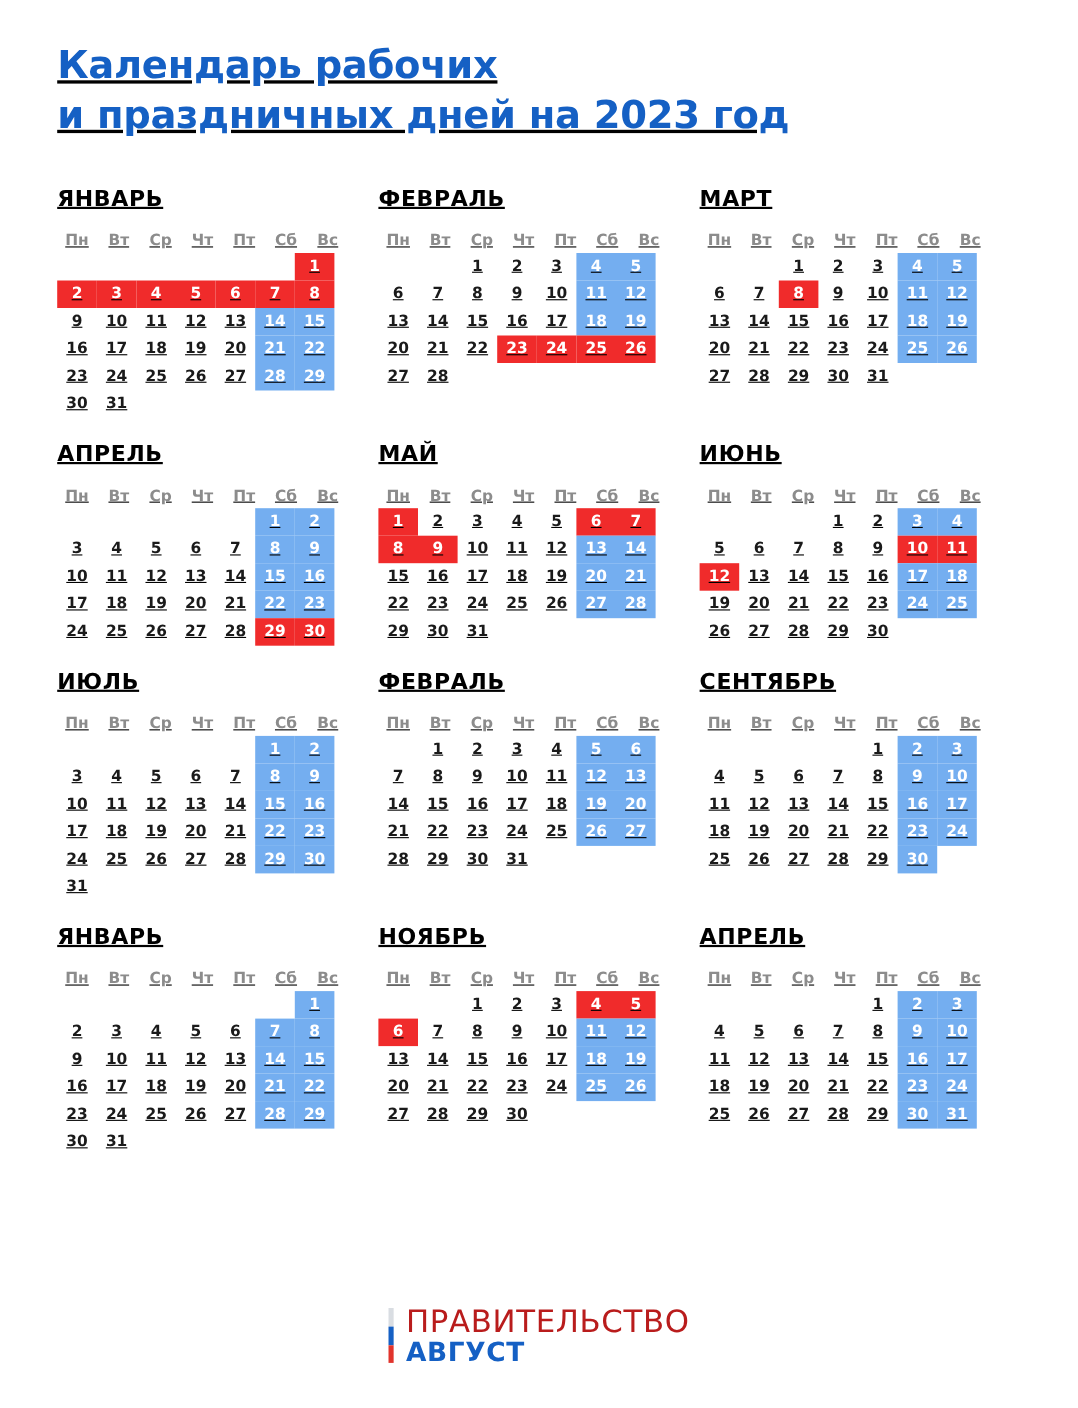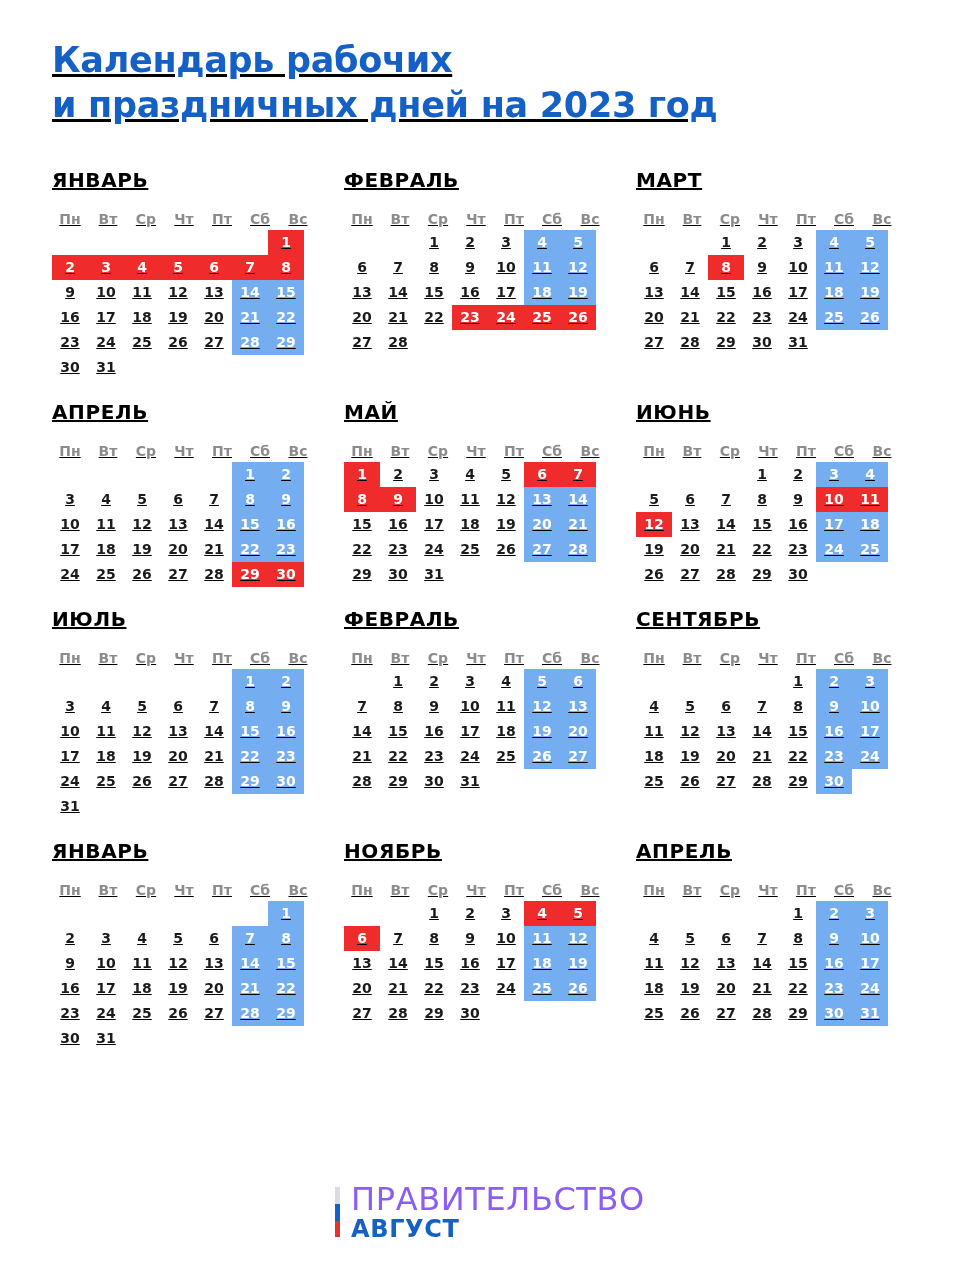--- a/index.html
+++ b/index.html
@@ -116,22 +116,22 @@
   .flag .w { background: #d9dde2; }
   .flag .b { background: #1560c4; }
   .flag .r { background: #e1342c; }
   .logo-text {
     display: flex;
     flex-direction: column;
     justify-content: center;
     line-height: 1.06;
   }
   .logo-text .l1 {
-    color: #8b5cf6;
-    font-size: 32px;
+    color: #b91c1c;
+    font-size: 28px;
     letter-spacing: 0.6px;
   }
   .logo-text .l2 {
     color: #1560c4;
     font-size: 24px;
     font-weight: bold;
     letter-spacing: 0.6px;
   }
 </style>
 </head>

